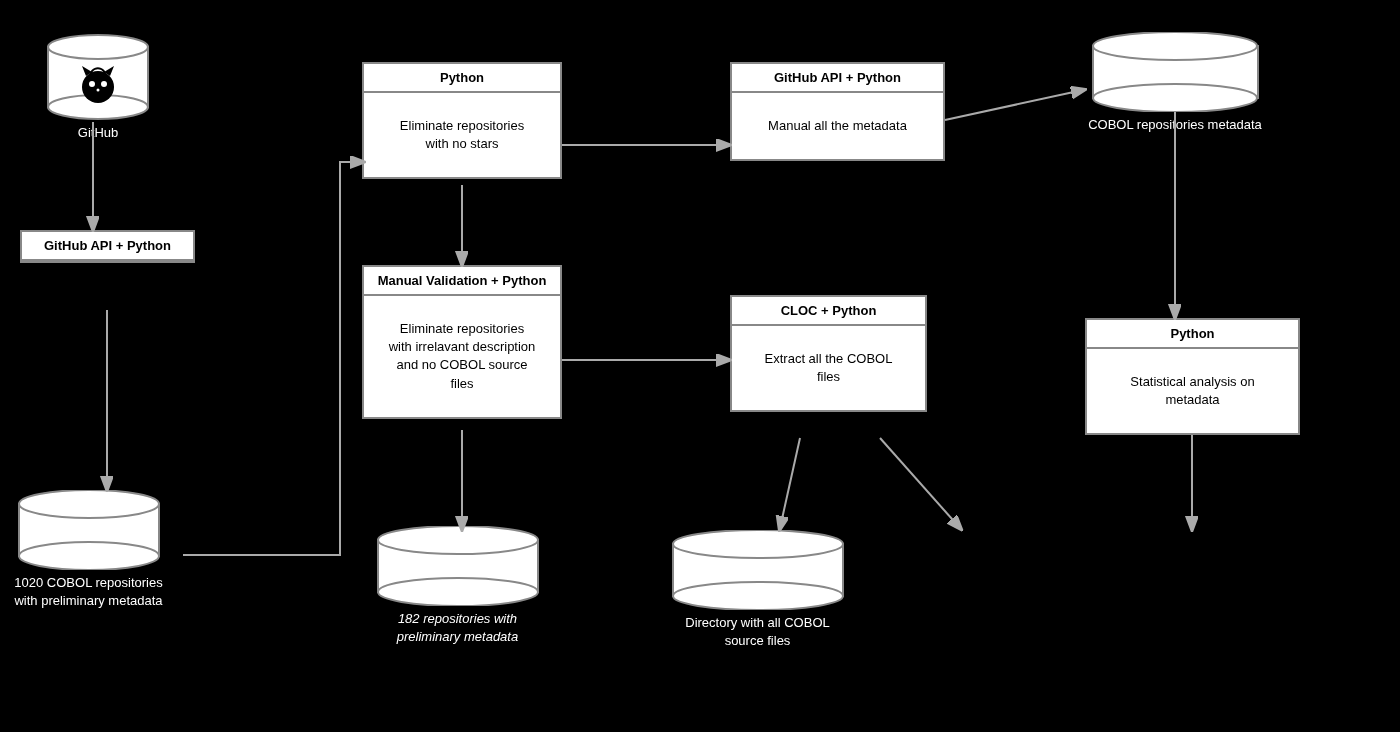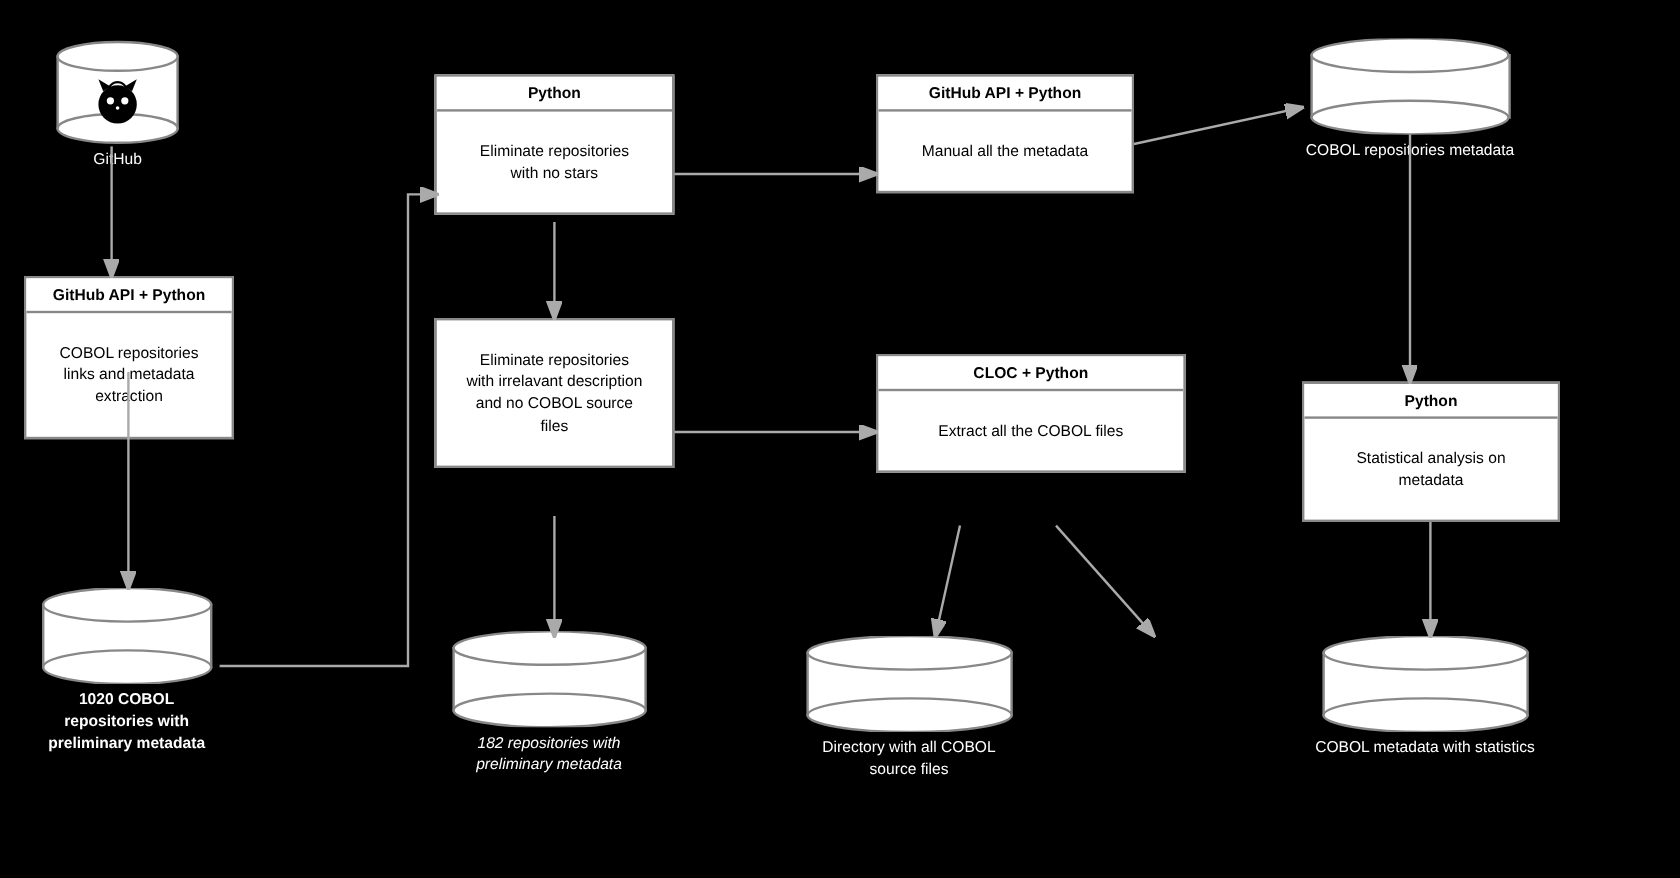--- a/index.html
+++ b/index.html
@@ -108,56 +108,56 @@
         <circle cx="31" cy="24" r="3" fill="#fff"></circle>
 
         <circle cx="25" cy="30" r="1.5" fill="#fff"></circle>
       </svg>
     </div>
     <div class="cyl-label" style="margin-top:2px; color:#fff;">GitHub</div>
   </div>
 
   <div class="process-box" style="left:20px; top:230px; width:175px;">
     <div class="header">GitHub API + Python</div>
-    <div class="body">COBOL repositories links and metadata extraction</div>
-  </div>
-
-  <div class="cylinder" style="left:28px; top:490px; width:155px;font-weight:bold;">
+  </div>
+
+  <div class="cylinder" style="left:11px; top:490px; width:155px;">
     <svg width="150" height="80" viewBox="0 0 150 80">
       <rect x="5" y="14" width="140" height="52" fill="white" stroke="#888" stroke-width="2"></rect>
       <ellipse cx="75" cy="14" rx="70" ry="14" fill="white" stroke="#888" stroke-width="2"></ellipse>
       <ellipse cx="75" cy="66" rx="70" ry="14" fill="white" stroke="#888" stroke-width="2"></ellipse>
     </svg>
     <div class="cyl-label">1020 COBOL repositories with preliminary metadata</div>
   </div>
 
   <div class="process-box" style="left:362px; top:62px; width:200px;">
     <div class="header">Python</div>
     <div class="body">Eliminate repositories with no stars</div>
   </div>
 
   <div class="process-box" style="left:362px; top:265px; width:200px;">
+    <div class="header">Manual Validation + Python</div>
     <div class="body">Eliminate repositories with irrelavant description and no COBOL source files</div>
   </div>
 
   <div class="cylinder" style="left:370px; top:526px; width:175px;font-style:italic;">
     <svg width="170" height="80" viewBox="0 0 170 80">
       <rect x="5" y="14" width="160" height="52" fill="white" stroke="#888" stroke-width="2"></rect>
       <ellipse cx="85" cy="14" rx="80" ry="14" fill="white" stroke="#888" stroke-width="2"></ellipse>
       <ellipse cx="85" cy="66" rx="80" ry="14" fill="white" stroke="#888" stroke-width="2"></ellipse>
     </svg>
     <div class="cyl-label">182 repositories with preliminary metadata</div>
   </div>
 
   <div class="process-box" style="left:730px; top:62px; width:215px;">
     <div class="header">GitHub API + Python</div>
     <div class="body">Manual all the metadata</div>
   </div>
 
-  <div class="process-box" style="left:730px; top:295px; width:258px;">
+  <div class="process-box" style="left:730px; top:295px; width:197px;">
     <div class="header">CLOC + Python</div>
     <div class="body">Extract all the COBOL files</div>
   </div>
 
   <div class="cylinder" style="left:1085px; top:32px; width:180px;">
     <svg width="175" height="80" viewBox="0 0 175 80">
       <rect x="5" y="14" width="165" height="52" fill="white" stroke="#888" stroke-width="2"></rect>
       <ellipse cx="87" cy="14" rx="82" ry="14" fill="white" stroke="#888" stroke-width="2"></ellipse>
       <ellipse cx="87" cy="66" rx="82" ry="14" fill="white" stroke="#888" stroke-width="2"></ellipse>
     </svg>
@@ -172,28 +172,20 @@
   <div class="cylinder" style="left:665px; top:530px; width:185px;">
     <svg width="180" height="80" viewBox="0 0 180 80">
       <rect x="5" y="14" width="170" height="52" fill="white" stroke="#888" stroke-width="2"></rect>
       <ellipse cx="90" cy="14" rx="85" ry="14" fill="white" stroke="#888" stroke-width="2"></ellipse>
       <ellipse cx="90" cy="66" rx="85" ry="14" fill="white" stroke="#888" stroke-width="2"></ellipse>
     </svg>
     <div class="cyl-label">Directory with all COBOL source files</div>
   </div>
 
 
-  <div class="cylinder" style="left:1095px; top:530px; width:185px;">
-    <svg width="180" height="80" viewBox="0 0 180 80">
-      <rect x="5" y="14" width="170" height="52" fill="white" stroke="#888" stroke-width="2"></rect>
-      <ellipse cx="90" cy="14" rx="85" ry="14" fill="white" stroke="#888" stroke-width="2"></ellipse>
-      <ellipse cx="90" cy="66" rx="85" ry="14" fill="white" stroke="#888" stroke-width="2"></ellipse>
-    </svg>
-    <div class="cyl-label">COBOL metadata with statistics</div>
-  </div>
 
   <svg class="arrows-svg">
     <defs>
       <marker id="arrow" markerWidth="8" markerHeight="8" refX="6" refY="3" orient="auto">
         <polygon points="0 0, 8 3, 0 6" fill="#aaa"></polygon>
       </marker>
     </defs>
 
     <line x1="93" y1="122" x2="93" y2="228" marker-end="url(#arrow)"></line>
 

